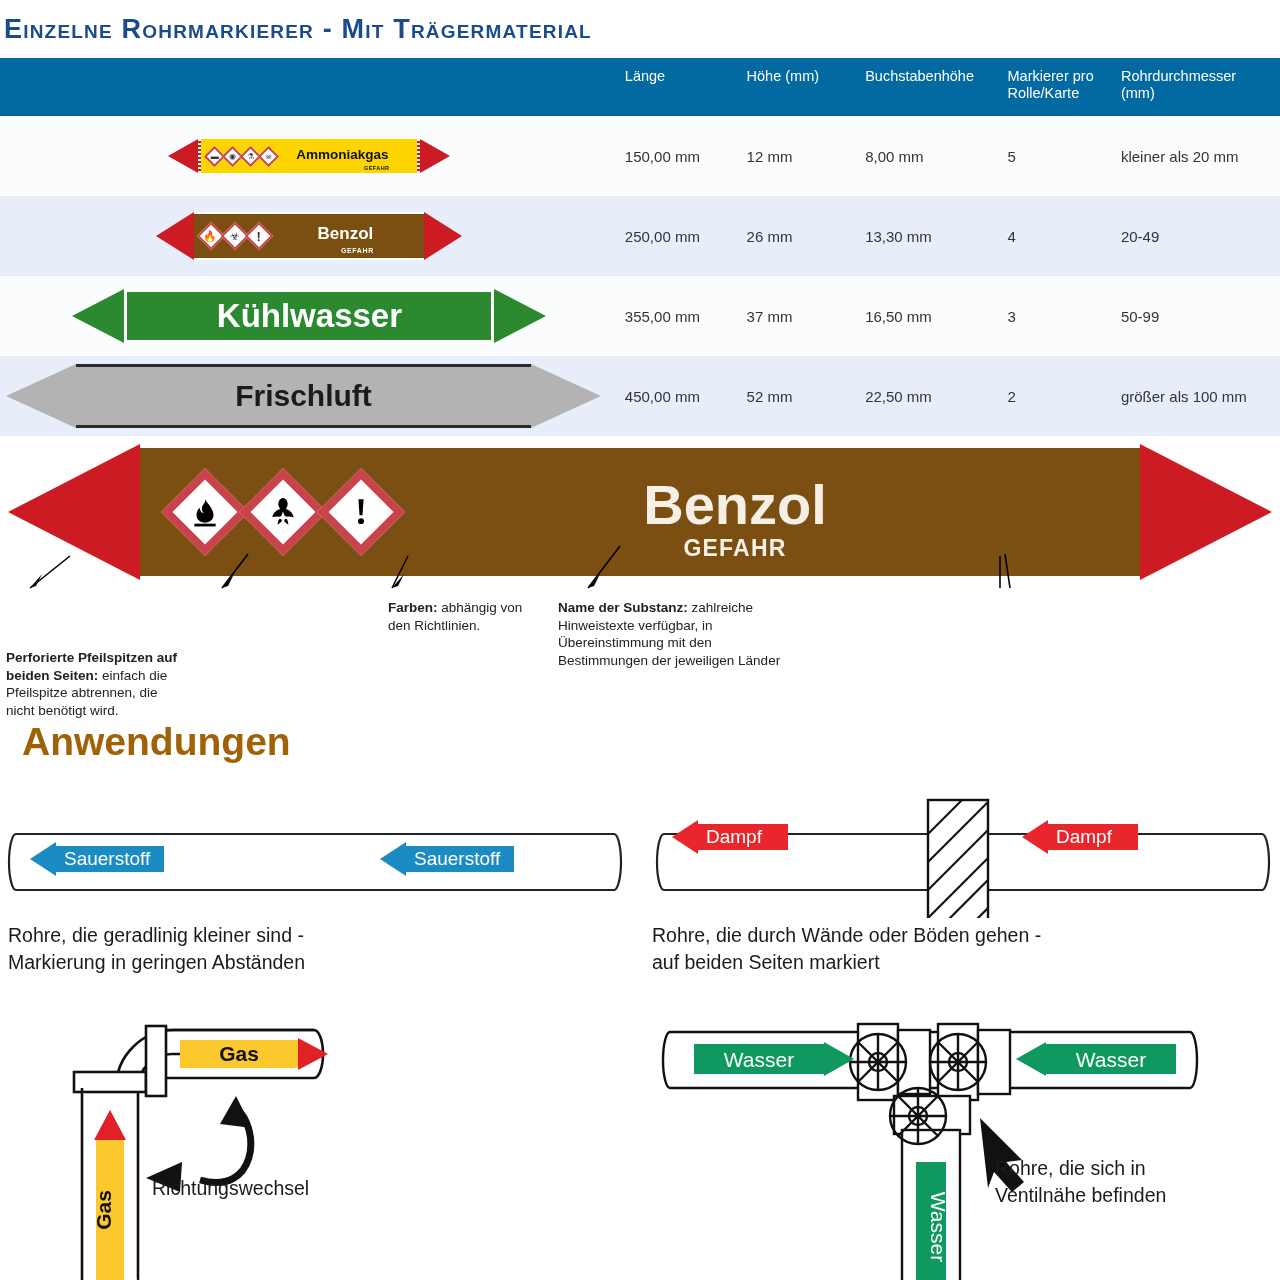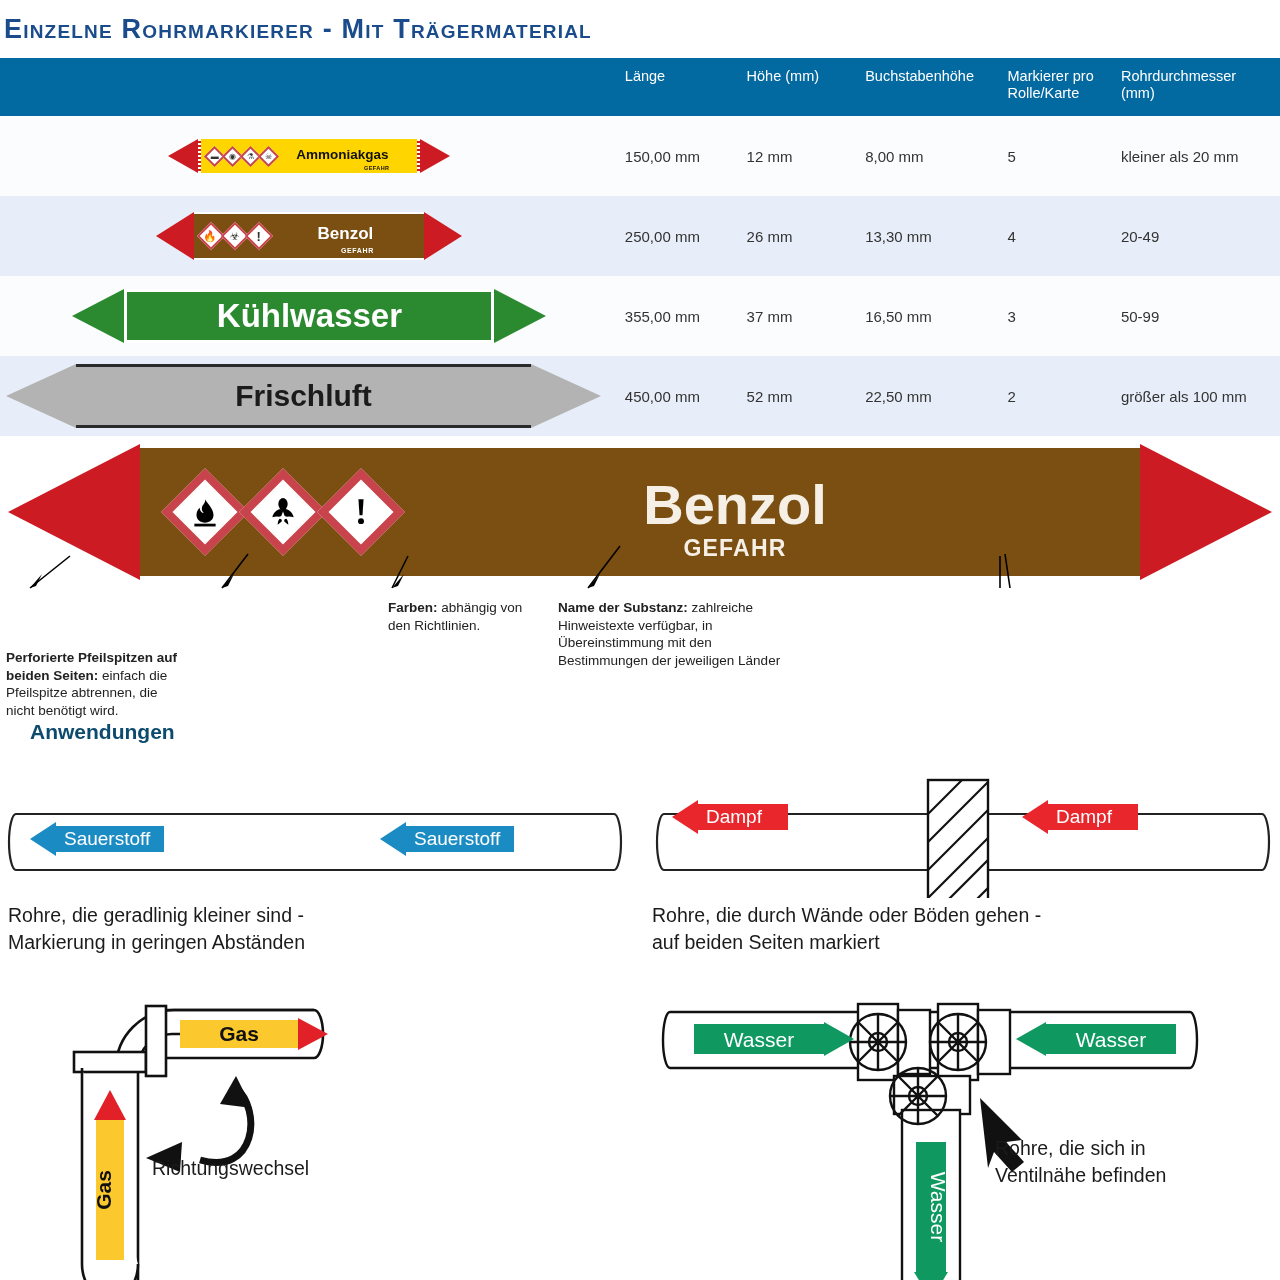--- a/index.html
+++ b/index.html
@@ -124,22 +124,22 @@
   .big-lbl{ flex:1;text-align:center;font-size:56px;font-weight:bold;color:#F5EFE6;line-height:1;margin-top:-14px;padding-right:70px;}
   .big-sub{ position:absolute; left:260px; right:70px; bottom:14px; text-align:center; font-size:23px; font-weight:bold; color:#F5EFE6; letter-spacing:1.2px; }
 
   
   .callouts{ position:relative; width:1280px; height:125px; }
   .callout{ position:absolute; font-size:13.5px; line-height:17.5px; color:#222; }
   .callout b{ font-weight:bold; }
 
   
   .apps-title{
-    font-size:21px; font-weight:bold; color:#0c4a6e;
-    padding:4px 0 6px 30px;
+    font-size:39px; font-weight:bold; color:#a16207;
+    padding:4px 0 6px 22px;
   }
   .apps{ position:relative; width:1280px; height:480px; }
   .app-cap{ position:absolute; font-size:19.5px; line-height:27px; color:#1b1b1b; }
   svg{ display:block; }
 </style>
 </head>
 <body>
 
 <div class="page-title">Einzelne Rohrmarkierer - mit Trägermaterial</div>
 

